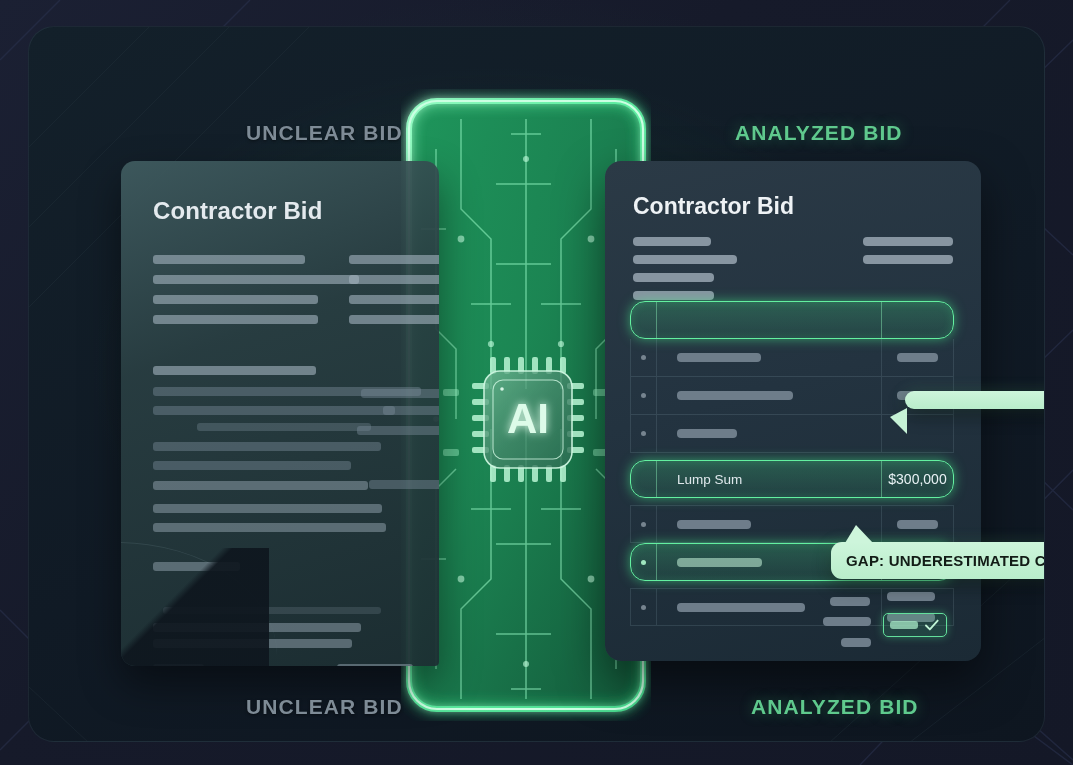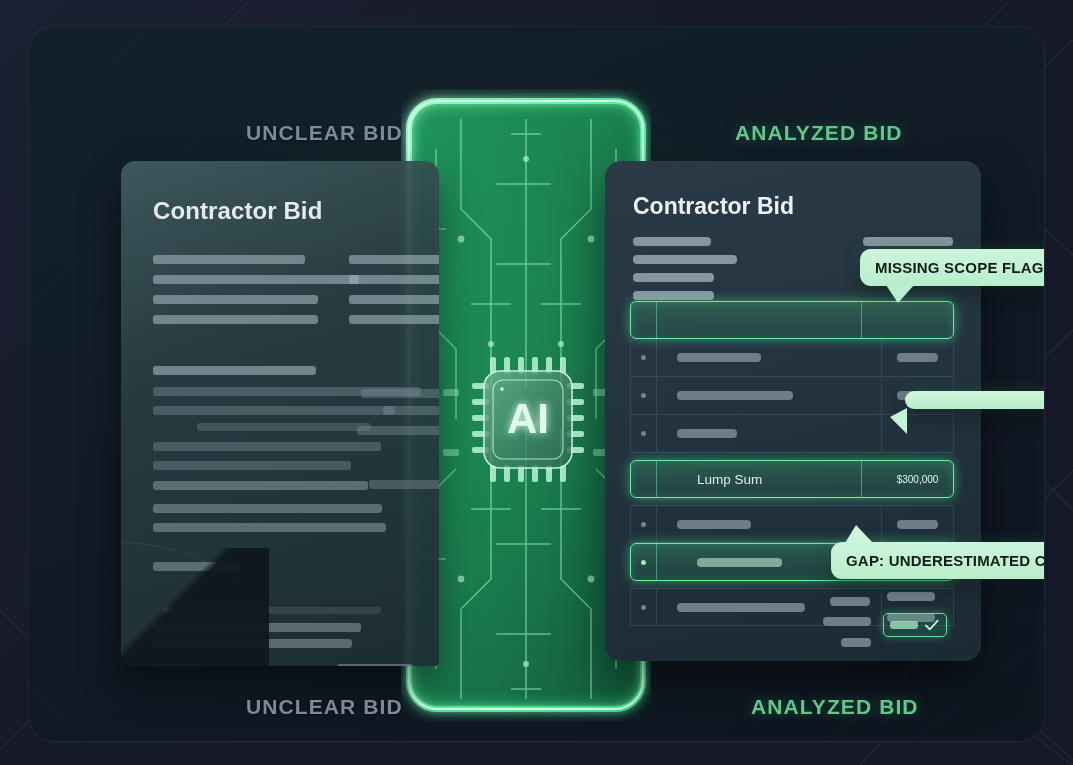--- a/index.html
+++ b/index.html
@@ -110,31 +110,30 @@
   }
   .trow:first-child { border-top:1px solid rgba(150,175,190,.17); }
   .tc1 { width:26px; height:100%; border-right:1px solid rgba(150,175,190,.17); display:flex; align-items:center; justify-content:center; }
   .tc2 { flex:1; height:100%; border-right:1px solid rgba(150,175,190,.17); display:flex; align-items:center; padding-left:20px;}
   .tc3 { width:71px; height:100%; display:flex; align-items:center; justify-content:center; }
   .dot { width:5px; height:5px; border-radius:50%; background:#76848f; }
   .cellbar { height:9px; border-radius:4px; background:#6e7d8a; }
 
   .hl {
     border:1.6px solid #63f0a0 !important;
-    border-radius:6px;
+    border-radius:15px;
     background:linear-gradient(180deg, rgba(60,190,120,.30), rgba(45,150,100,.16));
     box-shadow:0 0 12px rgba(70,240,140,.55), inset 0 0 10px rgba(70,240,140,.20);
-    gap:20px;
   }
   .hl .tc1, .hl .tc2 { border-right-color:rgba(140,240,185,.45); }
   .hl .cellbar { background:rgba(200,245,220,.55); }
   .hl .dot { background:#9fe6bf; }
 
   .lump-label { font-size:13.5px; color:#dfe8ec; }
-  .lump-amt   { font-size:10px; color:#e8f1f4; }
+  .lump-amt   { font-size:14px; color:#e8f1f4; }
 
   
   .chkbox {
     position:absolute; width:64px; height:24px; border-radius:5px;
     border:1.4px solid #63e09c;
     background:rgba(60,170,115,.20);
     box-shadow:0 0 9px rgba(80,230,145,.40);
     display:flex; align-items:center; gap:6px; padding:0 6px;
   }
   .chkbox .cbar { width:29px; height:8px; border-radius:3px; background:rgba(170,235,200,.75); }
@@ -477,24 +476,20 @@
         <circle cx="30" cy="32" r="1.8" fill="#e6fff2" opacity=".9"></circle>
         <text x="56" y="76" font-family="Liberation Sans, sans-serif" font-size="42" font-weight="700" fill="#ddfbe9" text-anchor="middle" filter="url(#chipGlow)">AI</text>
       </svg>
     </div>
 
     <div id="label-top-left" class="hdr-label lbl-unclear">UNCLEAR BID</div>
     <div id="label-top-right" class="hdr-label lbl-analyzed">ANALYZED BID</div>
     <div id="label-bot-left" class="hdr-label lbl-unclear">UNCLEAR BID</div>
     <div id="label-bot-right" class="hdr-label lbl-analyzed">ANALYZED BID</div>
 
-    <div id="callout-1" class="callout">
-      <span>MISSING SCOPE FLAG</span>
-      <span class="tail"></span>
-    </div>
 
     <div id="callout-2" class="callout">
       <span class="tail"></span>
     </div>
 
     <div id="callout-3" class="callout">
       <span>GAP: UNDERESTIMATED COSTS</span>
       <span class="tail"></span>
     </div>
 

